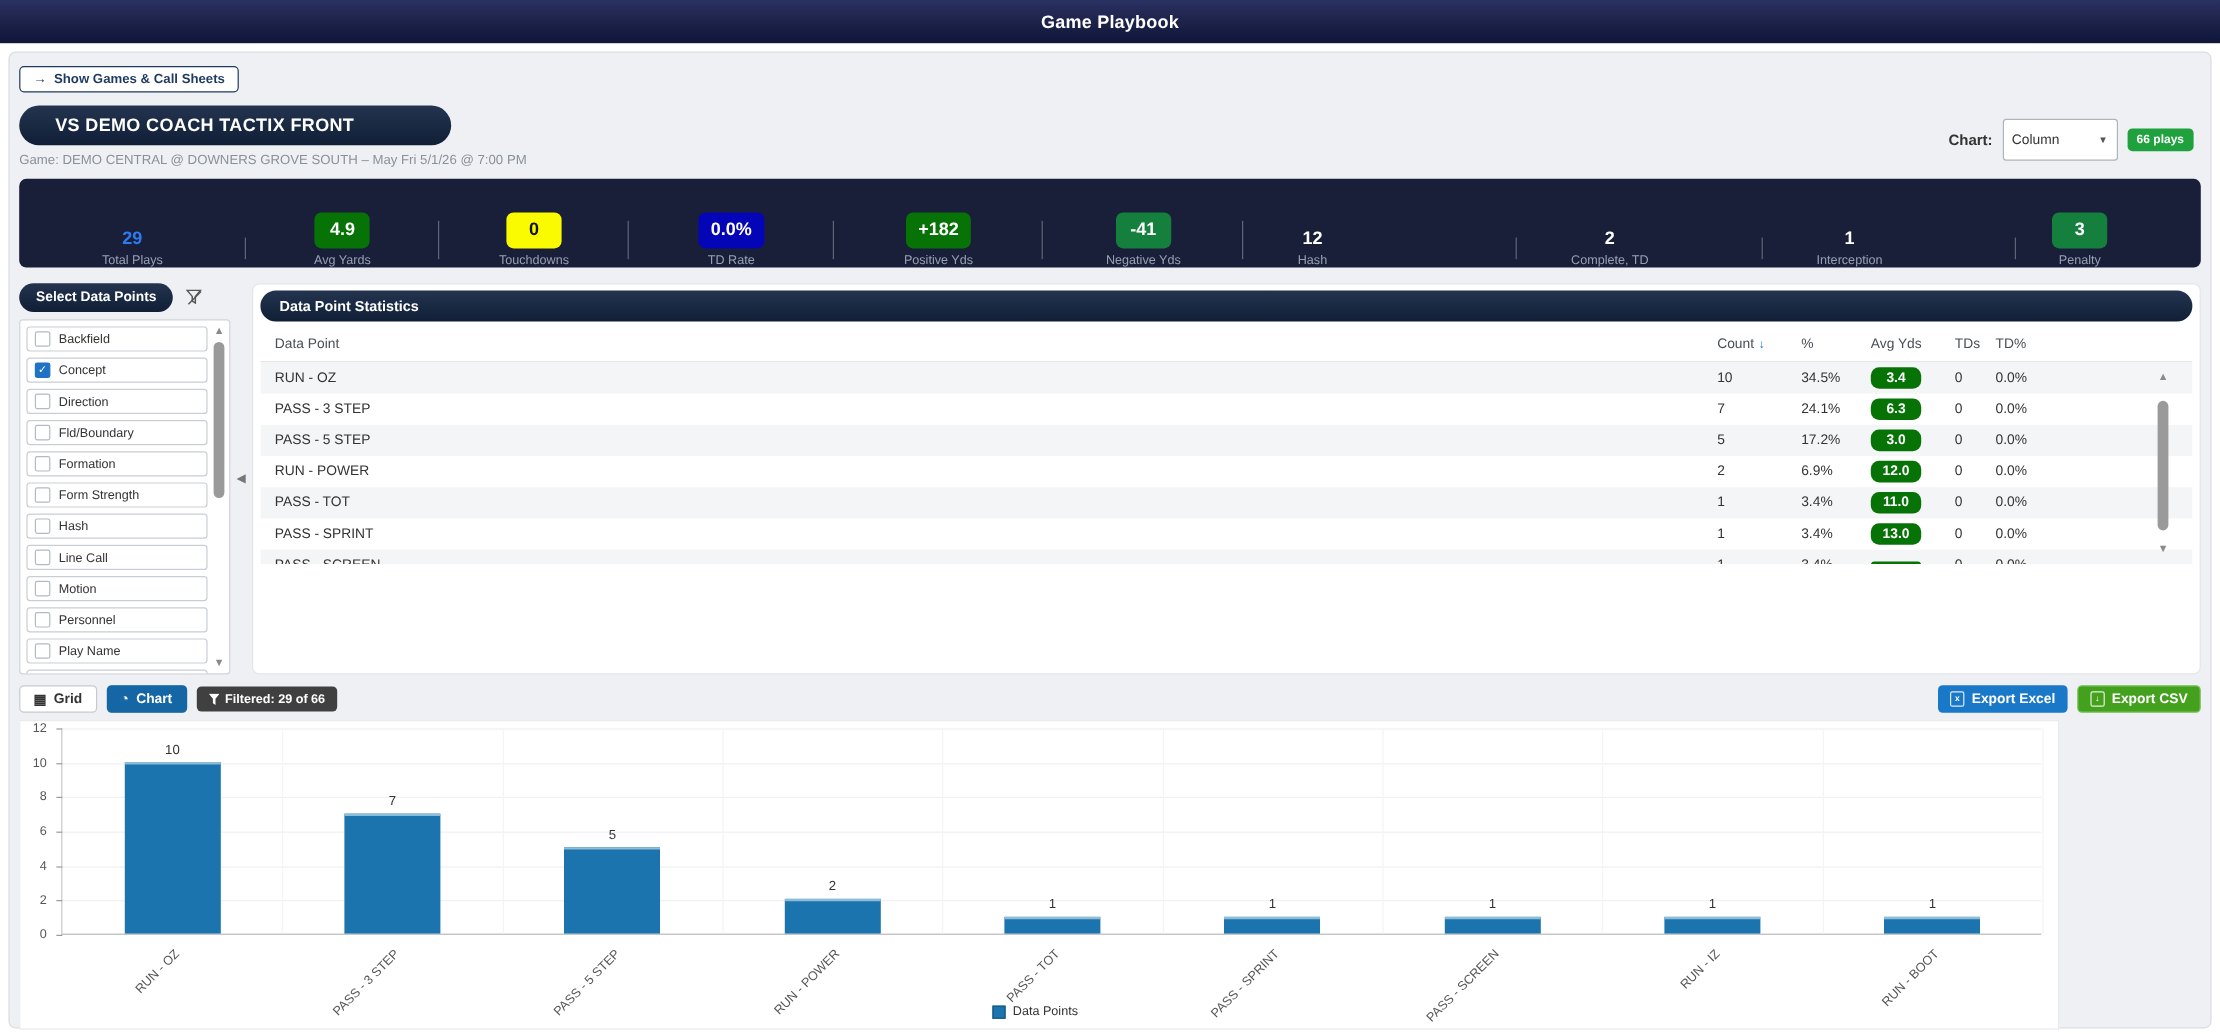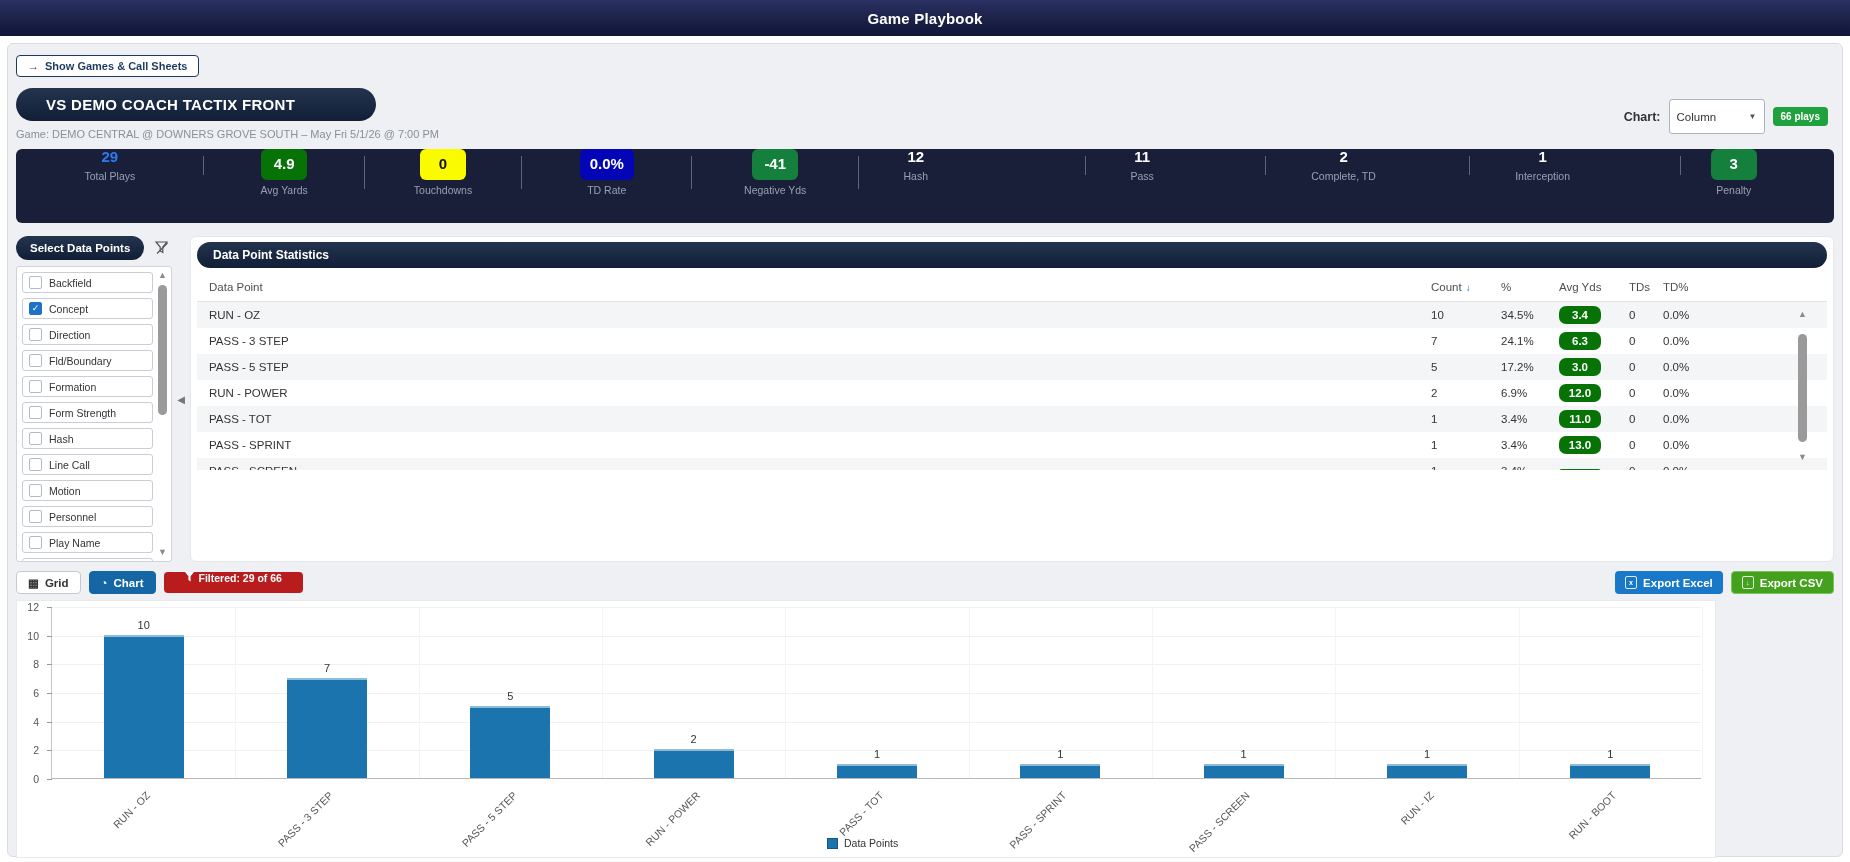--- a/index.html
+++ b/index.html
@@ -49,21 +49,21 @@
   }
   .select .caret { font-size: 8px; color: #555; }
   .plays-badge {
     background: #1fa13d; color: #fff; font-size: 10px; font-weight: bold;
     border-radius: 4px; padding: 4px 8px;
   }
 
   
   .stats-bar {
     margin-top: 9px; height: 74px; background: #191f38; border-radius: 6px;
-    display: flex; align-items: flex-start; overflow: hidden;
+    display: flex; align-items: flex-end; overflow: hidden;
   }
   .stat { position: relative; display: flex; align-items: center; justify-content: center; }
   .stat:not(:last-child)::after {
     content: ""; position: absolute; right: 0; top: 7px; bottom: 7px; width: 1px; background: #5d6579;
   }
   .stat.left { justify-content: flex-start; padding-left: 45px; }
   .stat.left2 { justify-content: flex-start; padding-left: 30px; }
   .stat-inner { text-align: center; }
   .stat-val { font-size: 15px; font-weight: bold; color: #fff; line-height: 1.1; }
   .stat-val.boxed {
@@ -71,21 +71,21 @@
   }
   .stat.s-green  .stat-val { background: #077307; color: #fff; }
   .stat.s-yellow .stat-val { background: #fbfb00; color: #111; }
   .stat.s-blue   .stat-val { background: #0505b8; color: #fff; }
   .stat.s-red    .stat-val { background: #15803d; color: #fff; }
   .stat.s-plain-blue .stat-val { color: #2d7bf0; }
   .stat-label { margin-top: 4px; font-size: 10.5px; color: #97a0b3; }
 
   
   .mid { margin-top: 13px; height: 326px; display: flex; }
-  .sidebar { width: 156px; flex: none; }
+  .sidebar { width: 176px; flex: none; }
   .sidebar-head { display: flex; align-items: center; gap: 10px; }
   .sidebar-pill {
     background: linear-gradient(180deg, #24344f 0%, #101f36 100%);
     border-radius: 13px; padding: 6px 14px; color: #fff; font-size: 11.5px; font-weight: bold;
     cursor: pointer; white-space: nowrap;
   }
   .clear-filter { width: 16px; height: 16px; cursor: pointer; }
   .dp-list {
     position: relative; margin-top: 6px; height: 296px; overflow: hidden;
     background: #fff; border: 1px solid #cfd4db; border-radius: 3px; padding: 5px 18px 0 5px;
@@ -141,22 +141,22 @@
   
   .toolbar { margin-top: 9px; display: flex; align-items: center; gap: 8px; }
   .tool-btn {
     display: inline-flex; align-items: center; gap: 6px; height: 23px; padding: 0 11px;
     border-radius: 4px; font-size: 11.5px; font-weight: bold; cursor: pointer;
     border: 1px solid #c6cad0; background: #fff; color: #333;
     font-family: "Liberation Sans", sans-serif;
   }
   .tool-btn.active { background: #1566a5; border-color: #1566a5; color: #fff; }
   .filtered-badge {
-    display: inline-flex; align-items: flex-start; gap: 5px; height: 21px; padding: 0 21px;
-    background: #b91c1c; border-radius: 4px; color: #fff; font-size: 10.5px; font-weight: bold;
+    display: inline-flex; align-items: center; gap: 5px; height: 21px; padding: 0 10px;
+    background: #404040; border-radius: 4px; color: #fff; font-size: 10.5px; font-weight: bold;
   }
   .toolbar .spacer { flex: 1; }
   .export-btn {
     display: inline-flex; align-items: center; gap: 6px; height: 23px; padding: 0 10px;
     border-radius: 4px; font-size: 11.5px; font-weight: bold; color: #fff; cursor: pointer; border: none;
     font-family: "Liberation Sans", sans-serif;
   }
   .export-btn.excel { background: #1a78c8; }
   .export-btn.csv { background: #44a11e; border: 1px solid #7cc25a; }
   .file-ic {
@@ -231,33 +231,30 @@
       </div>
       <div class="stat s-green" style="flex: 167 0 0px;">
         <div class="stat-inner"><div class="stat-val boxed">4.9</div><div class="stat-label">Avg Yards</div></div>
       </div>
       <div class="stat s-yellow" style="flex: 163 0 0px;">
         <div class="stat-inner"><div class="stat-val boxed">0</div><div class="stat-label">Touchdowns</div></div>
       </div>
       <div class="stat s-blue" style="flex: 177 0 0px;">
         <div class="stat-inner"><div class="stat-val boxed">0.0%</div><div class="stat-label">TD Rate</div></div>
       </div>
+      <div class="stat s-green" style="flex: 180 0 0px;">
+        <div class="stat-inner"><div class="stat-val boxed">+182</div><div class="stat-label">Positive Yds</div></div>
+      </div>
       <div class="stat s-red" style="flex: 173 0 0px;">
         <div class="stat-inner"><div class="stat-val boxed">-41</div><div class="stat-label">Negative Yds</div></div>
       </div>
       <div class="stat s-plain left" style="flex: 189 0 0px;">
         <div class="stat-inner">
           <div class="stat-val">12</div>
           <div class="stat-label">Hash</div>
-        </div>
-      </div>
-      <div class="stat s-plain left" style="flex: 141 0 0px;">
-        <div class="stat-inner">
-          <div class="stat-val">11</div>
-          <div class="stat-label">Pass</div>
         </div>
       </div>
       <div class="stat s-plain left" style="flex: 165 0 0px;">
         <div class="stat-inner">
           <div class="stat-val">2</div>
           <div class="stat-label">Complete, TD</div>
         </div>
       </div>
       <div class="stat s-plain left" style="flex: 172 0 0px;">
         <div class="stat-inner">

